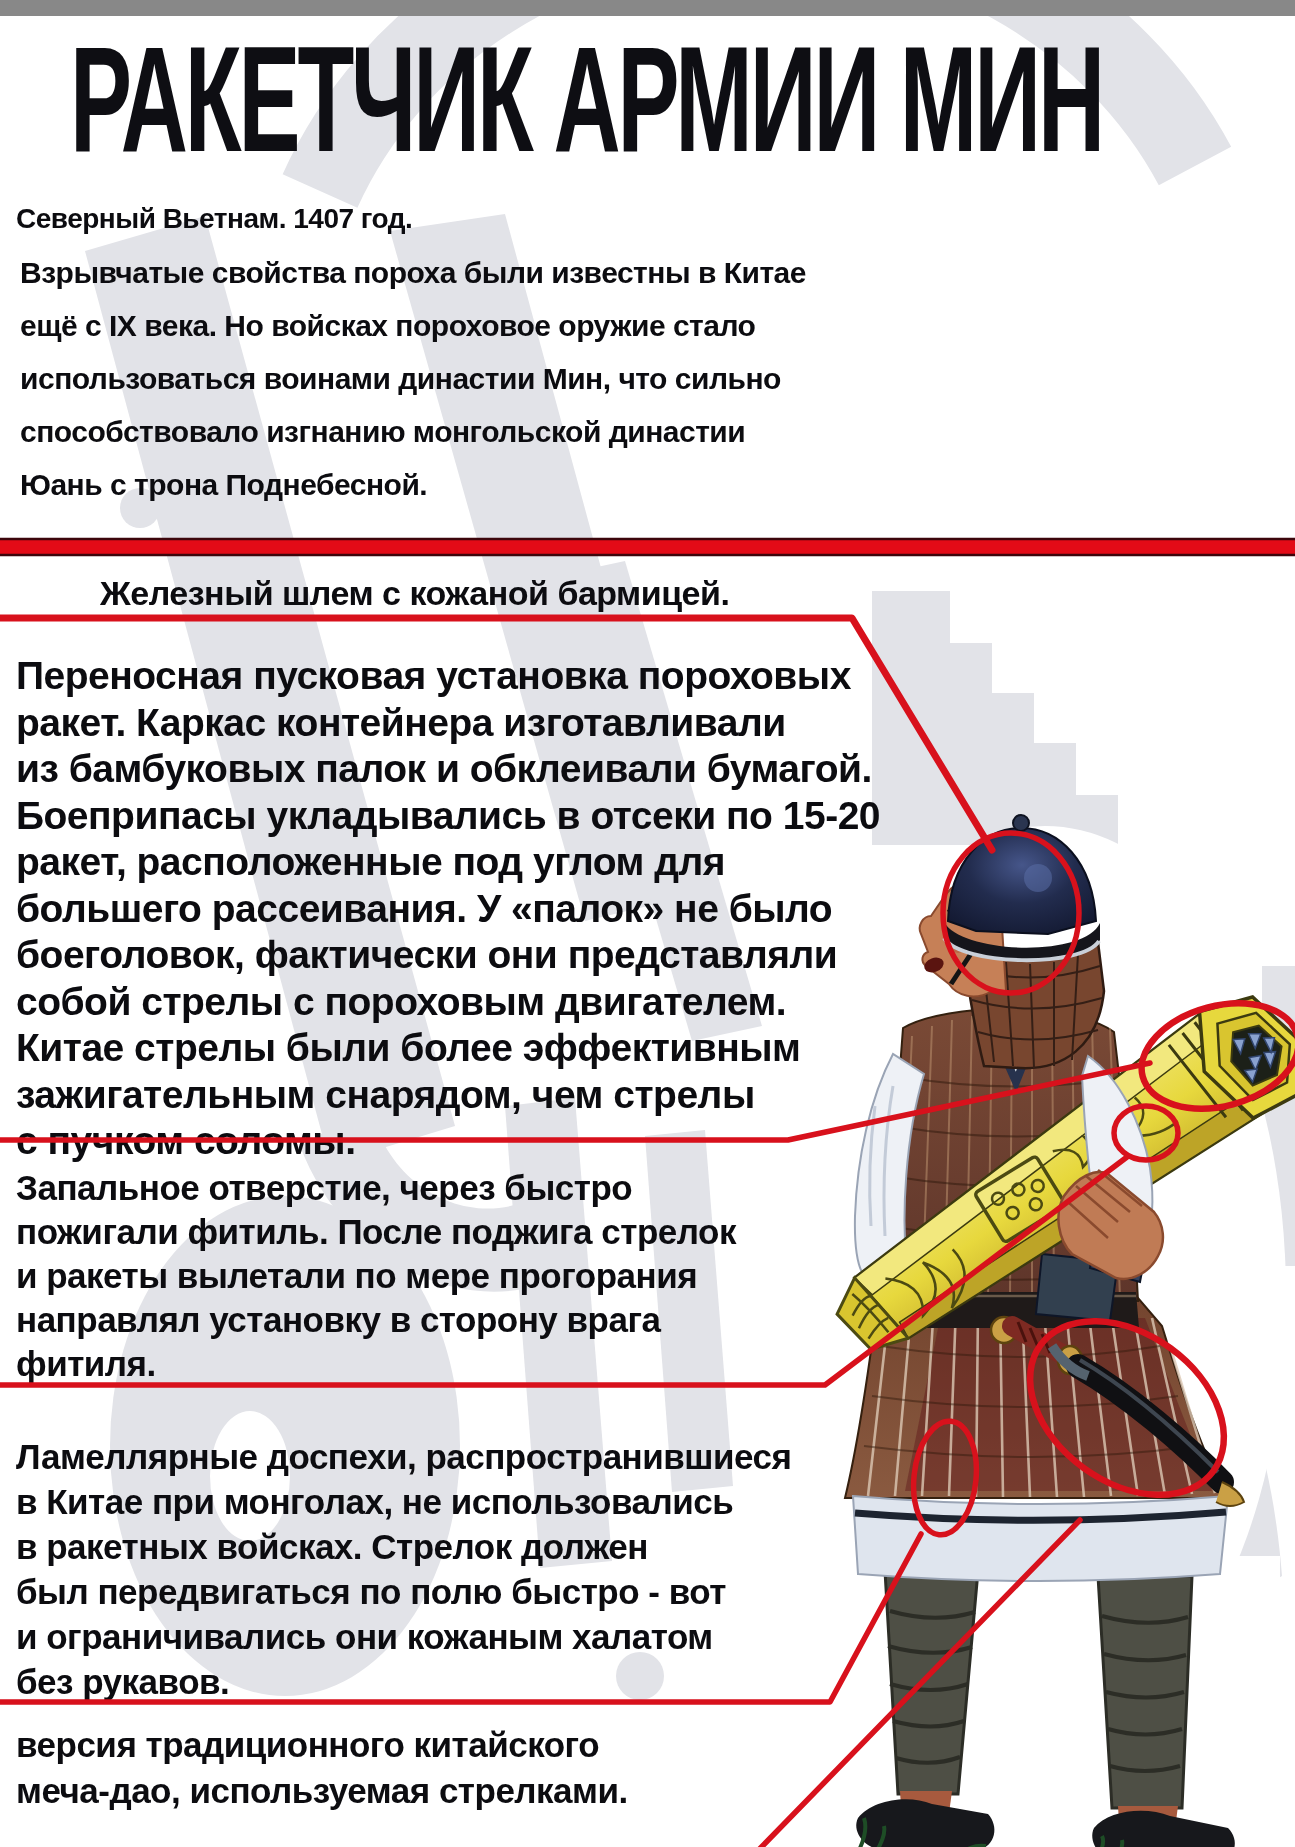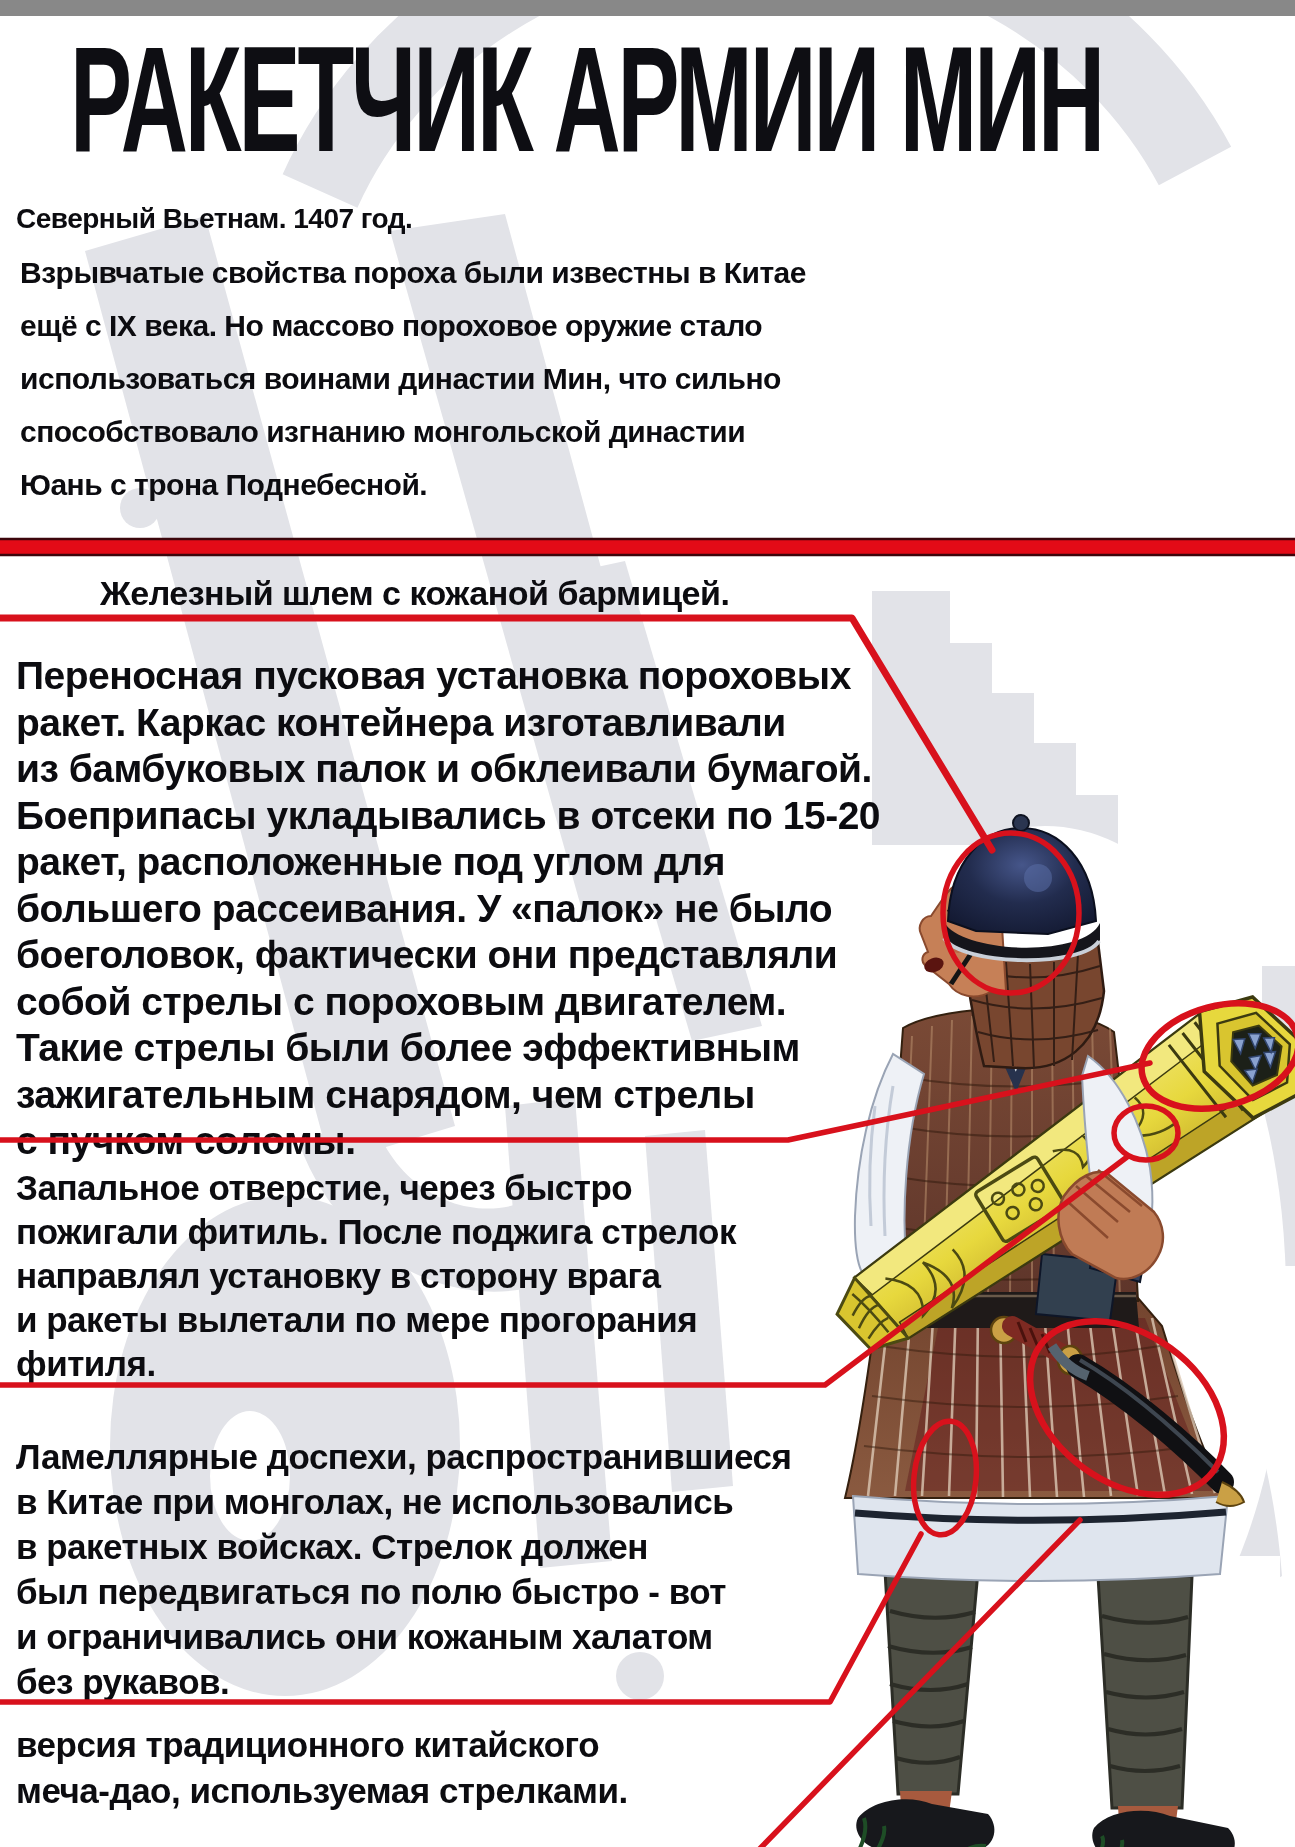--- a/index.html
+++ b/index.html
@@ -181,47 +181,47 @@
       <path d="M944,906 C962,938 1084,942 1100,907 L1100,924 C1082,952 962,950 944,922 Z" fill="#15151b"></path>
       <path d="M944,922 C962,950 1082,952 1099,925" stroke="#c9cfd8" stroke-width="4" fill="none"></path>
     </g>
   </svg>
 
   <div class="txt" id="title">РАКЕТЧИК АРМИИ МИН</div>
   <div class="txt" id="subtitle">Северный Вьетнам. 1407 год.</div>
 
   <div class="txt para" id="intro">
     <div>Взрывчатые свойства пороха были известны в Китае</div>
-    <div>ещё с IX века. Но массово пороховое оружие стало</div>
+    <div>ещё с IX века. Но войсках пороховое оружие стало</div>
     <div>использоваться воинами династии Мин, что сильно</div>
     <div>способствовало изгнанию монгольской династии</div>
     <div>Юань с трона Поднебесной.</div>
   </div>
 
   <div class="txt" id="caption">Железный шлем с кожаной бармицей.</div>
 
   <div class="txt para" id="launcher-text">
     <div>Переносная пусковая установка пороховых</div>
     <div>ракет. Каркас контейнера изготавливали</div>
     <div>из бамбуковых палок и обклеивали бумагой.</div>
     <div>Боеприпасы укладывались в отсеки по 15-20</div>
     <div>ракет, расположенные под углом для</div>
     <div>большего рассеивания. У «палок» не было</div>
     <div>боеголовок, фактически они представляли</div>
     <div>собой стрелы с пороховым двигателем.</div>
-    <div>Такие стрелы были более эффективным</div>
+    <div>Китае стрелы были более эффективным</div>
     <div>зажигательным снарядом, чем стрелы</div>
     <div>с пучком соломы.</div>
   </div>
 
   <div class="txt para" id="fuse-text">
     <div>Запальное отверстие, через быстро</div>
     <div>пожигали фитиль. После поджига стрелок</div>
+    <div>и ракеты вылетали по мере прогорания</div>
     <div>направлял установку в сторону врага</div>
-    <div>и ракеты вылетали по мере прогорания</div>
     <div>фитиля.</div>
   </div>
 
   <div class="txt para" id="armor-text">
     <div>Ламеллярные доспехи, распространившиеся</div>
     <div>в Китае при монголах, не использовались</div>
     <div>в ракетных войсках. Стрелок должен</div>
     <div>был передвигаться по полю быстро - вот</div>
     <div>и ограничивались они кожаным халатом</div>
     <div>без рукавов.</div>

